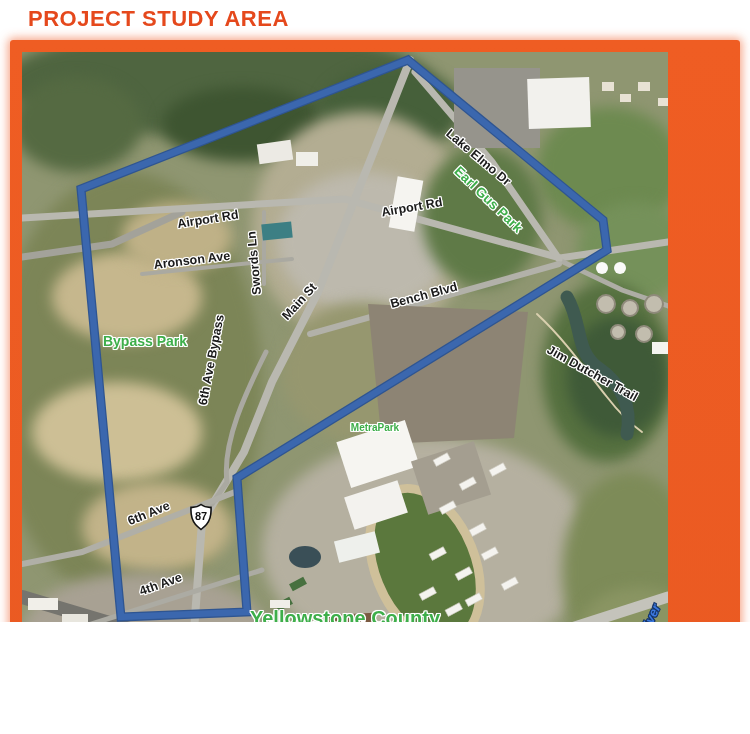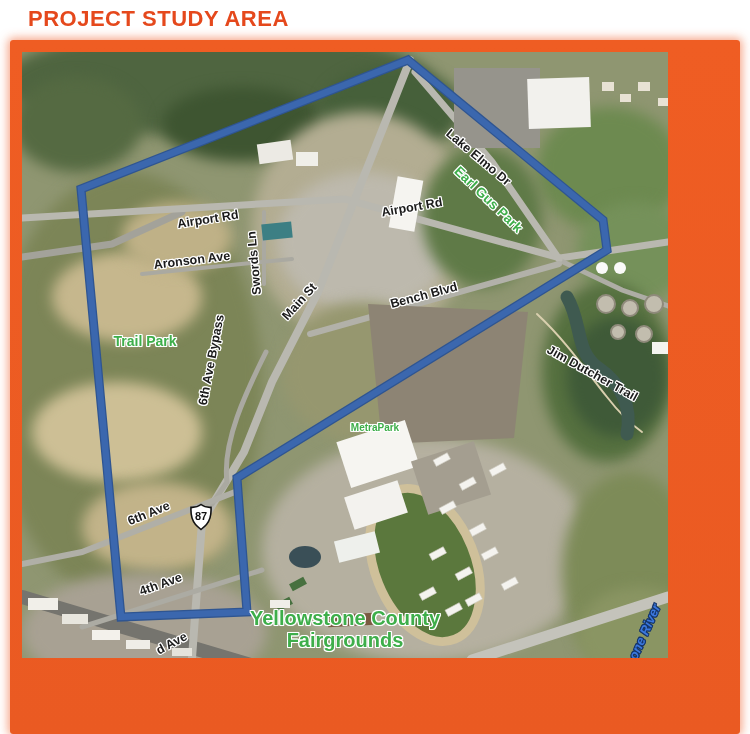--- a/index.html
+++ b/index.html
@@ -1,16 +1,16 @@
 <!DOCTYPE html>
 <html style="--frame-orange: #EA5A22; --title-orange: #E5481C; --park-green: #3EAE4A; --river-blue: #3B78DE;"><head>
 <meta charset="utf-8">
 <style>
   html,body{margin:0;padding:0;background:#ffffff;}
-  .screen{position:relative;width:750px;height:734px;background:#fff;overflow:hidden;
+  .screen{position:relative;width:750px;height:622px;background:#fff;overflow:hidden;
           font-family:"Liberation Sans",sans-serif;}
   .page-title{position:absolute;left:28px;top:6px;font-size:22px;font-weight:bold;
               letter-spacing:.5px;color:var(--title-orange,#e5481c);}
   .frame{position:absolute;left:10px;top:40px;width:730px;height:694px;
          background:linear-gradient(180deg,#ef5d23,var(--frame-orange,#ea5a22));
          border-radius:3px;box-shadow:0 0 10px 2px rgba(238,90,34,.55);}
   .map{position:absolute;left:12px;top:12px;width:646px;height:606px;overflow:hidden;
        background:#8f9671;}
   .blob{position:absolute;border-radius:50%;filter:blur(7px);}
   svg.art{position:absolute;left:0;top:0;}
@@ -145,21 +145,21 @@
       </svg>
 
     <div class="lbl road" style="left: 456px; top: 106px; transform: translate(-50%, -50%) rotate(40deg);">Lake Elmo Dr</div>
         <div class="lbl park" style="left: 466px; top: 148px; transform: translate(-50%, -50%) rotate(44deg);">Earl Gus Park</div>
         <div class="lbl road" style="left: 390px; top: 156px; transform: translate(-50%, -50%) rotate(-10deg);">Airport Rd</div>
         <div class="lbl road" style="left: 186px; top: 168px; transform: translate(-50%, -50%) rotate(-9deg);">Airport Rd</div>
         <div class="lbl road" style="left: 170px; top: 209px; transform: translate(-50%, -50%) rotate(-7deg);">Aronson Ave</div>
         <div class="lbl road" style="left: 233px; top: 211px; transform: translate(-50%, -50%) rotate(-95deg);">Swords Ln</div>
         <div class="lbl road" style="left: 278px; top: 250px; transform: translate(-50%, -50%) rotate(-48deg);">Main St</div>
         <div class="lbl road" style="left: 402px; top: 244px; transform: translate(-50%, -50%) rotate(-15deg);">Bench Blvd</div>
-        <div class="lbl park" style="left: 123px; top: 290px; transform: translate(-50%, -50%) rotate(0deg); font-size: 14px;">Trail Park</div>
+        <div class="lbl park" style="left: 123px; top: 290px; transform: translate(-50%, -50%) rotate(0deg); font-size: 14px;">Bypass Park</div>
         <div class="lbl road" style="left: 190px; top: 308px; transform: translate(-50%, -50%) rotate(-79deg);">6th Ave Bypass</div>
         <div class="lbl road" style="left: 570px; top: 322px; transform: translate(-50%, -50%) rotate(29deg);">Jim Dutcher Trail</div>
         <div class="lbl park" style="left: 353px; top: 376px; transform: translate(-50%, -50%) rotate(0deg); font-size: 10px;">MetraPark</div>
         <div class="lbl road" style="left: 127px; top: 462px; transform: translate(-50%, -50%) rotate(-22deg);">6th Ave</div>
         <div class="lbl road" style="left: 139px; top: 533px; transform: translate(-50%, -50%) rotate(-20deg);">4th Ave</div>
         <div class="lbl road" style="left: 150px; top: 592px; transform: translate(-50%, -50%) rotate(-28deg);">d Ave</div>
         <div class="lbl park" style="left: 323px; top: 578px; transform: translate(-50%, -50%) rotate(0deg); font-size: 20px;">Yellowstone County<br>Fairgrounds</div>
         <div class="lbl river" style="left: 623px; top: 580px; transform: translate(-50%, -50%) rotate(-66deg);">one River</div>
       </div>
   </div>

